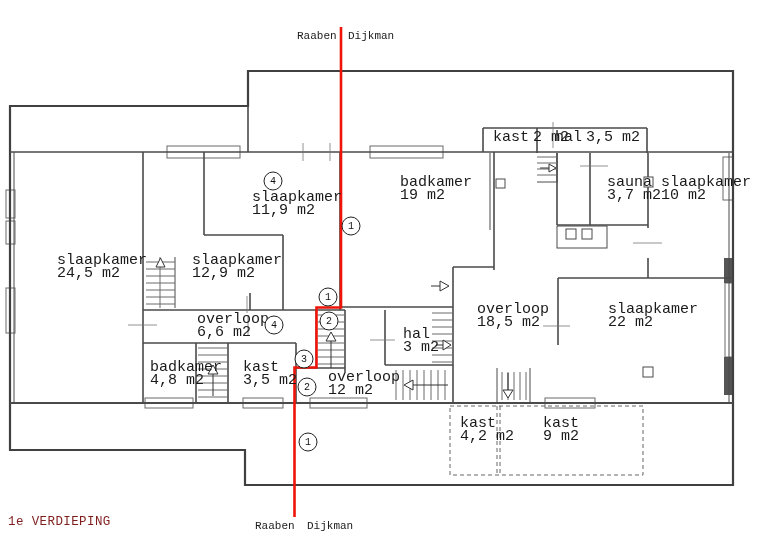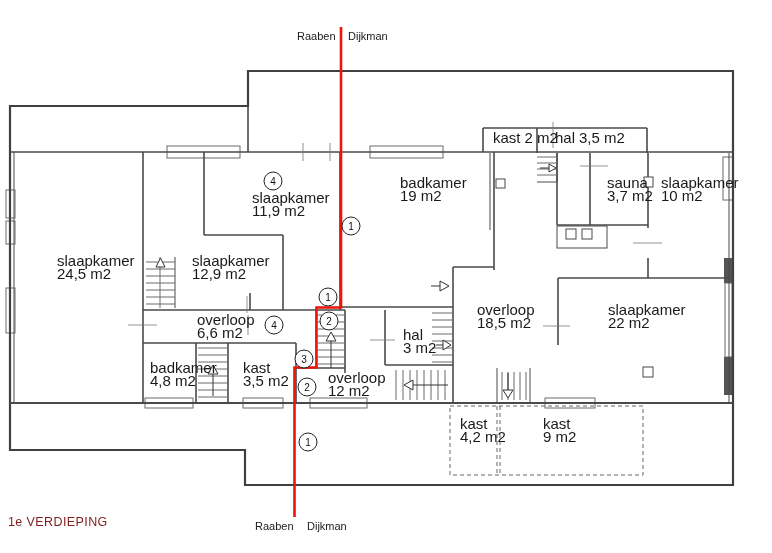--- a/index.html
+++ b/index.html
@@ -1,17 +1,17 @@
 <!DOCTYPE html>
 <html><head>
 <meta charset="utf-8">
 <style>
   html,body{margin:0;padding:0;background:#ffffff;}
   .canvas{position:relative;width:772px;height:553px;background:#fff;overflow:hidden;
-          font-family:Liberation Sans, sans-serif;}
+          font-family:Liberation Mono, monospace;}
   svg{position:absolute;left:0;top:0;}
   .label{position:absolute;font-size:15px;line-height:13px;color:#1a1a1a;white-space:nowrap;}
   .label.inline span{display:inline;}
   .label.inline span + span{margin-left:4px;}
   .label span{display:block;}
   .marker{position:absolute;width:17px;height:17px;border:1.2px solid #222;border-radius:50%;
           background:#fff;font-size:10px;color:#111;display:flex;align-items:center;
           justify-content:center;transform:translate(-50%,-50%);}
   .bnd{position:absolute;font-size:11px;color:#1a1a1a;white-space:nowrap;}
   .title{position:absolute;left:8px;top:515px;font-size:12.5px;color:#7f1d1d;letter-spacing:.4px;}

